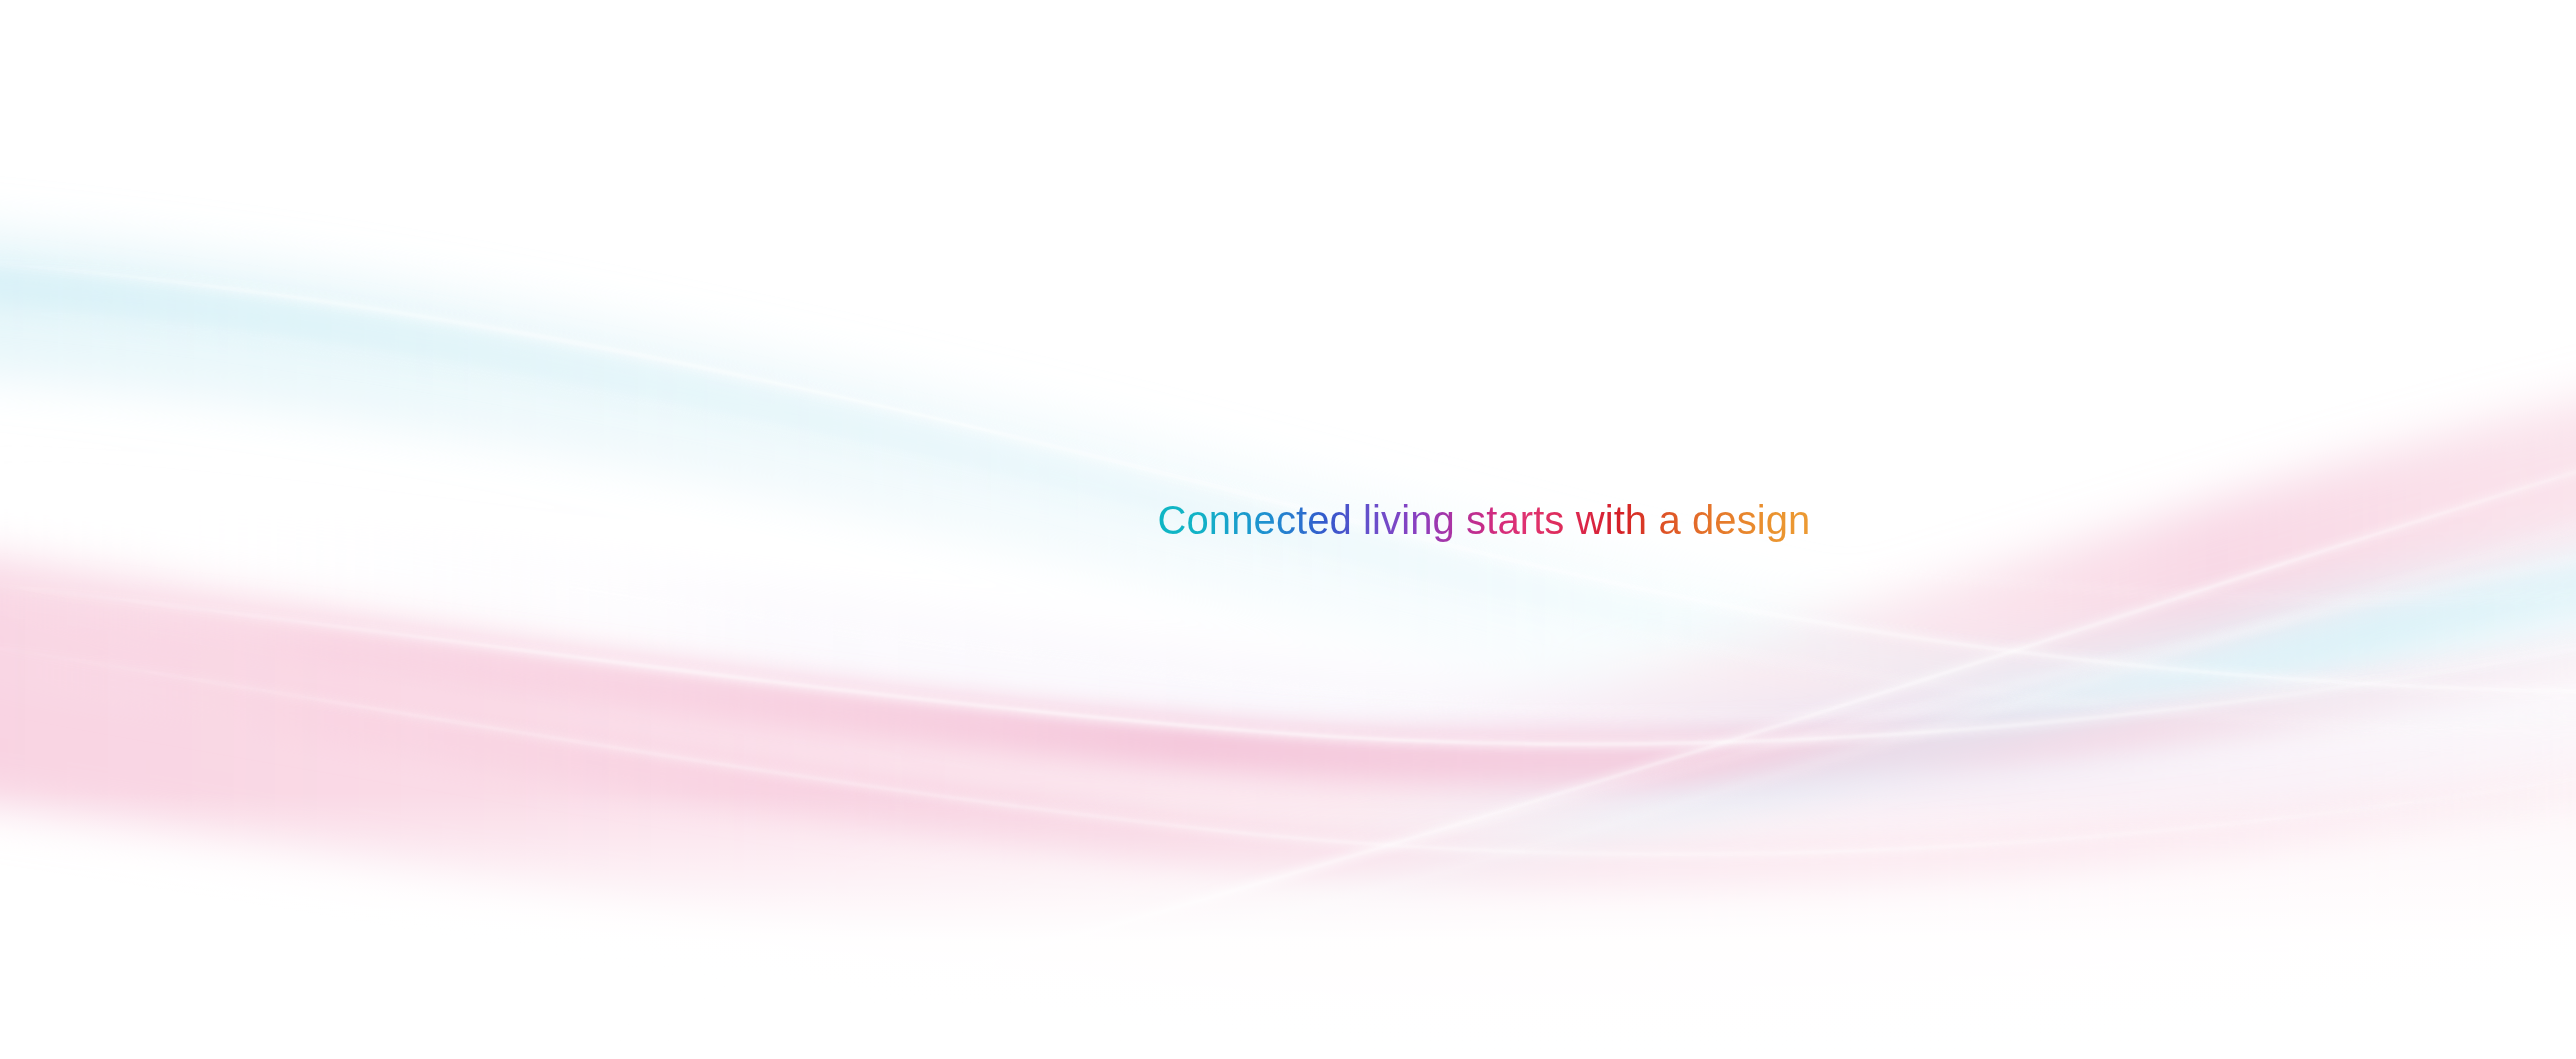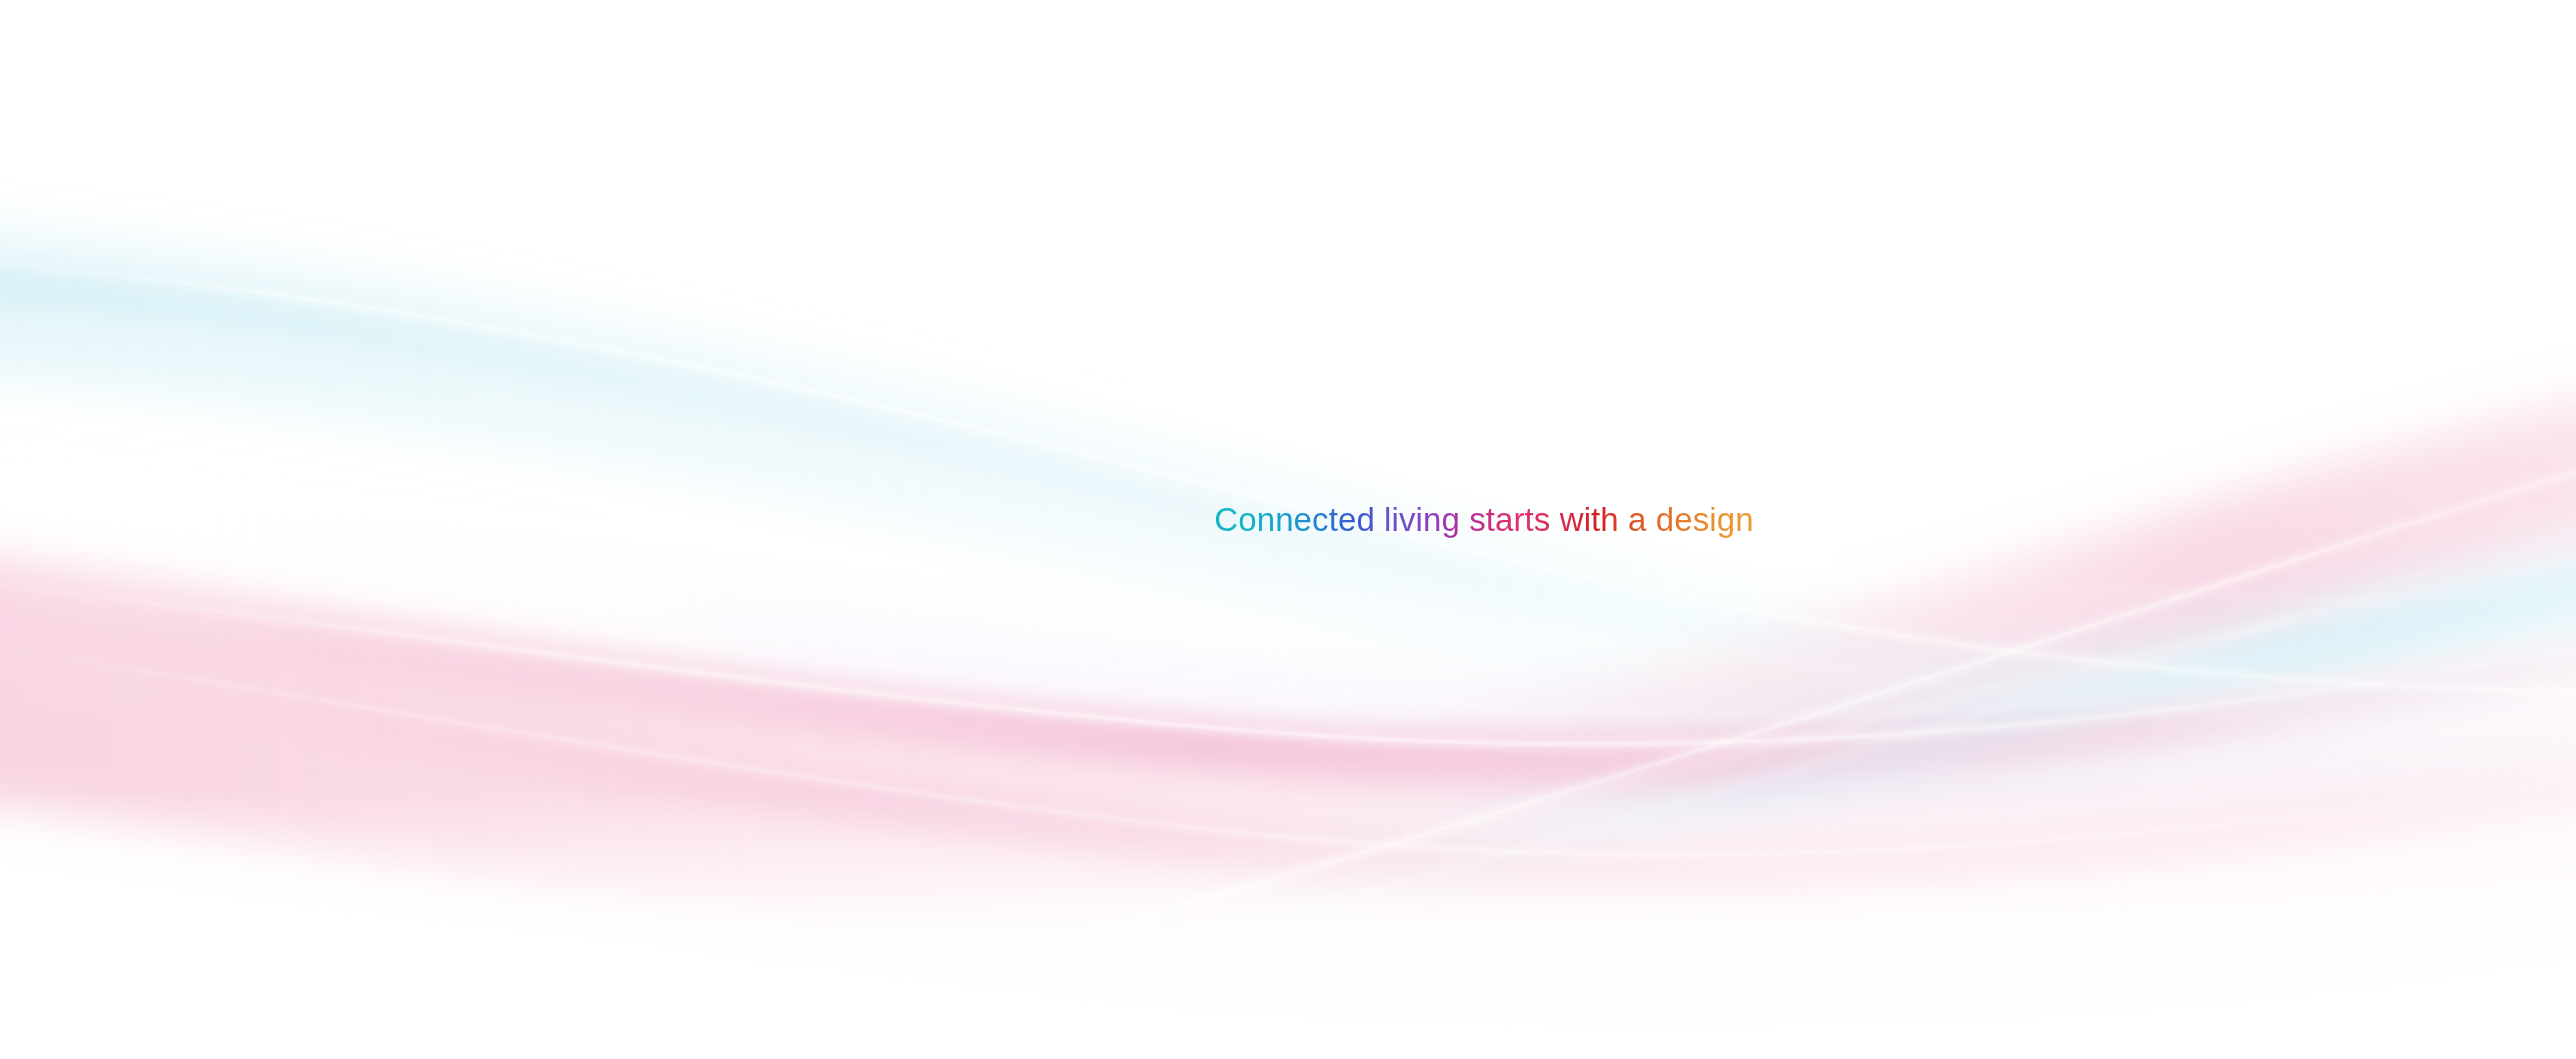--- a/index.html
+++ b/index.html
@@ -53,21 +53,21 @@
     position: absolute;
     inset: 0;
     display: flex;
     align-items: center;
     justify-content: center;
   }
 
   #headline {
     margin: 0;
     font-family: "Liberation Sans", sans-serif;
-    font-size: 33px;
+    font-size: 40px;
     font-weight: 300;
     letter-spacing: 0.1px;
     line-height: 1.25;
     white-space: nowrap;
     text-align: center;
     
     background-image: linear-gradient(
       90deg,
       #0FB6C4   0%,
       #12B3C6   6%,

